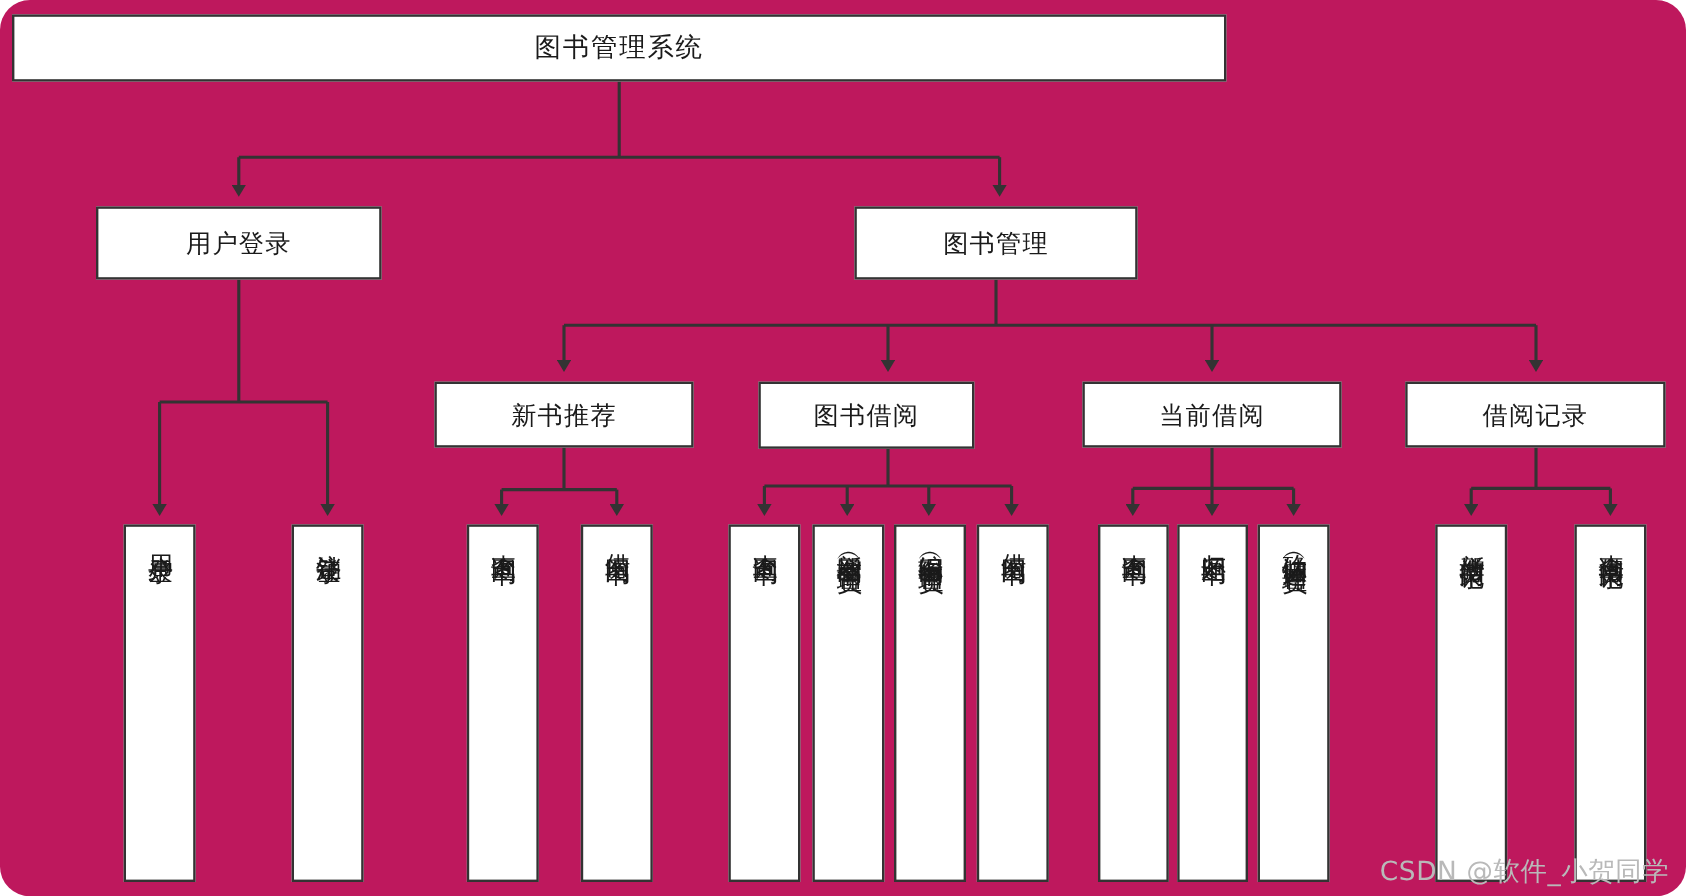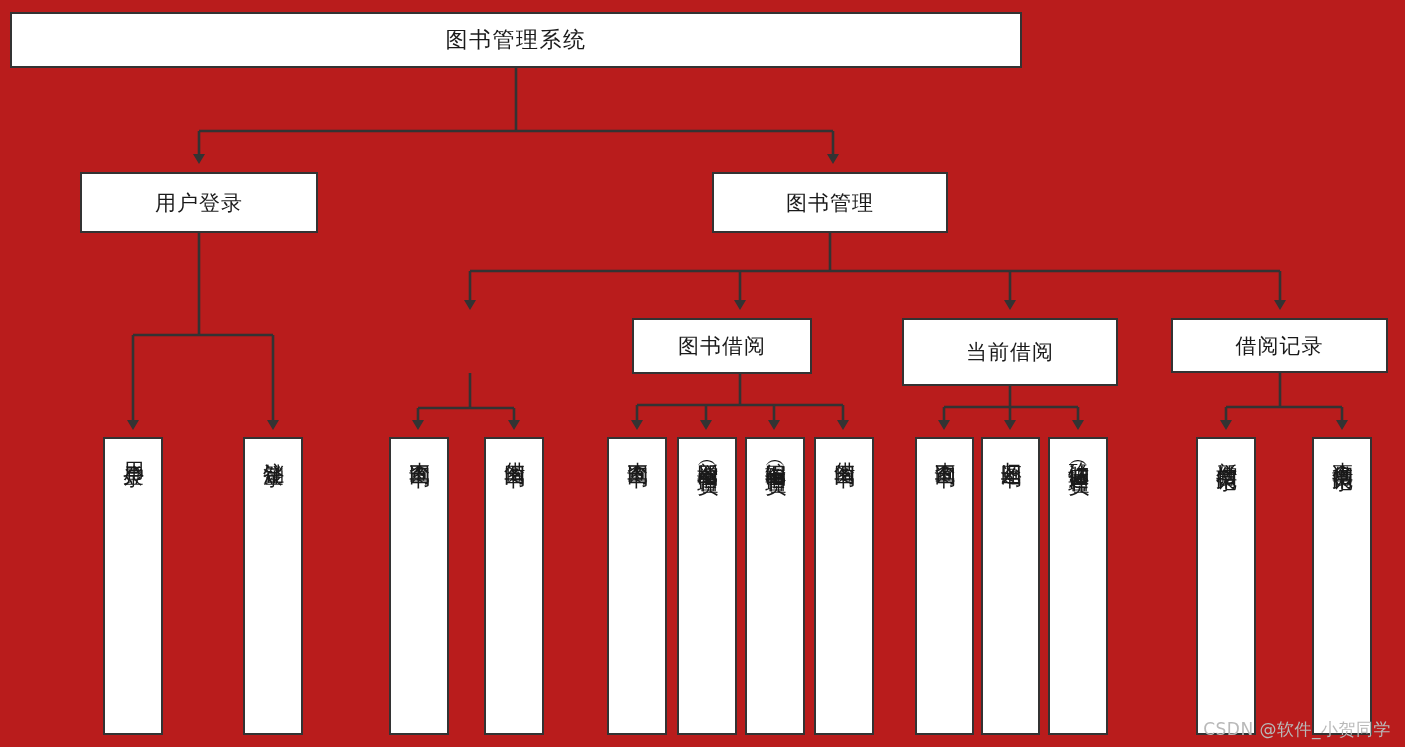--- a/index.html
+++ b/index.html
@@ -4,22 +4,23 @@
 <style>
   html,body{margin:0;padding:0;background:#ffffff;}
   body{
     font-family:"DejaVu Sans","Liberation Sans",sans-serif;
     -webkit-font-smoothing:antialiased;
   }
   #canvas{
     position:relative;
     width:1405px;
     height:747px;
-    background:#b91c1c;
+    background:#be185d;
     overflow:hidden;
+    border-radius:25px;
   }
   svg.wires{
     position:absolute;
     left:0; top:0;
     width:1405px;
     height:747px;
     pointer-events:none;
   }
   .node{
     position:absolute;
@@ -50,21 +51,21 @@
     font-size:21px;
     line-height:1.12;
     letter-spacing:2px;
     white-space:nowrap;
     display:block;
   }
   #watermark{
     position:absolute;
     right:14px;
     bottom:6px;
-    font-size:17px;
+    font-size:22px;
     color:#b9b9b9;
     letter-spacing:0.5px;
     white-space:nowrap;
     font-family:"DejaVu Sans","Liberation Sans",sans-serif;
   }
 </style>
 </head>
 <body>
 
 <div id="canvas">
@@ -123,24 +124,27 @@
     <span>图书管理系统</span>
   </div>
 
   <div class="node h" style="left:80px;top:172px;width:238px;height:61px;">
     <span>用户登录</span>
   </div>
   <div class="node h" style="left:712px;top:172px;width:236px;height:61px;">
     <span>图书管理</span>
   </div>
 
+  <div class="node h" style="left:362px;top:318px;width:216px;height:55px;">
+    <span>新书推荐</span>
+  </div>
   <div class="node h" style="left:632px;top:318px;width:180px;height:56px;">
     <span>图书借阅</span>
   </div>
-  <div class="node h" style="left:902px;top:318px;width:216px;height:68px;justify-content:center;">
+  <div class="node h" style="left:902px;top:318px;width:216px;height:55px;justify-content:center;">
     <span>当前借阅</span>
   </div>
   <div class="node h" style="left:1171px;top:318px;width:217px;height:55px;font-family:Liberation Mono, monospace;">
     <span>借阅记录</span>
   </div>
 
   <div class="node v" style="left:103px;top:437px;width:60px;height:298px;">
     <span class="vtext">用户登录</span>
   </div>
   <div class="node v" style="left:243px;top:437px;width:60px;height:298px;">

